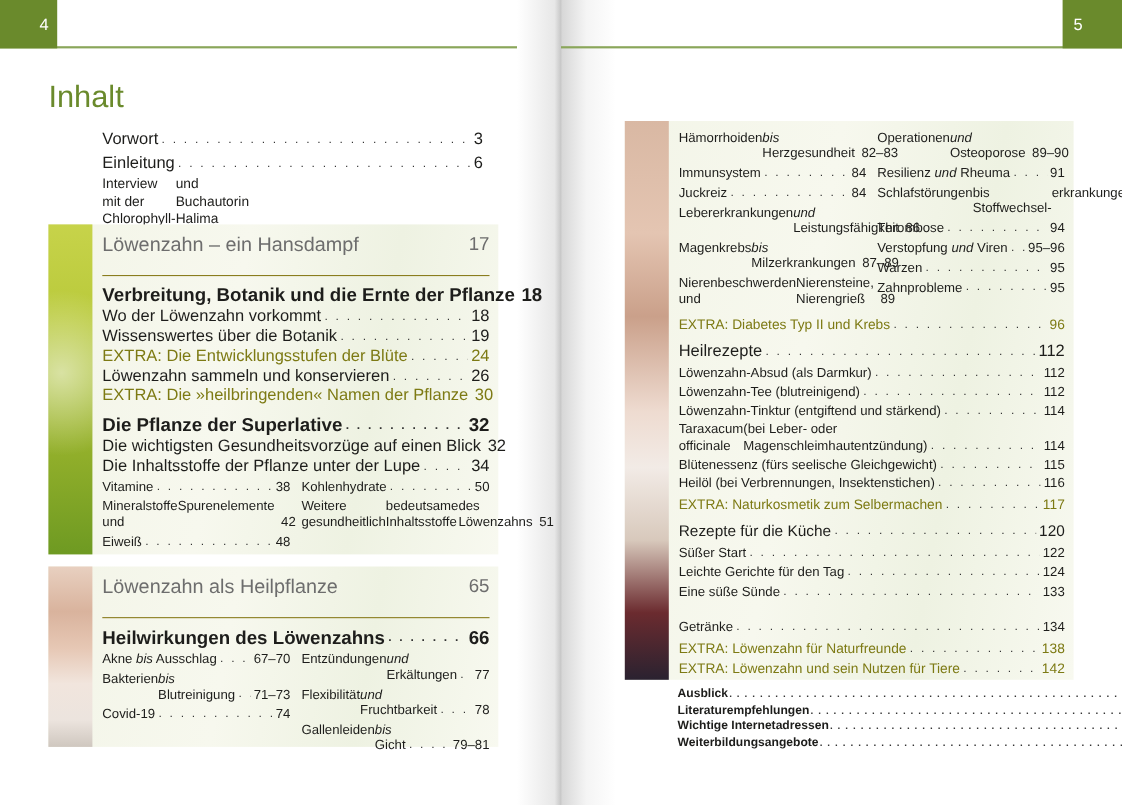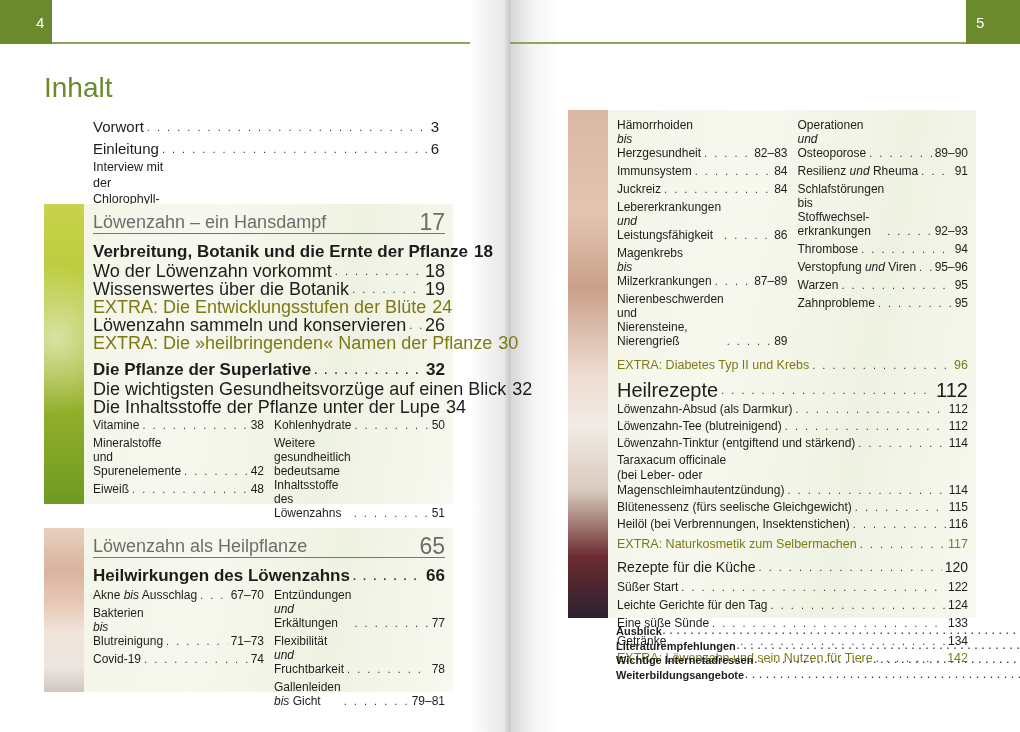--- a/index.html
+++ b/index.html
@@ -6,42 +6,42 @@
 body{width:1020px;height:732px;overflow:hidden;background:#fff;font-family:"Liberation Sans",sans-serif;color:#1d1d1b;position:relative}
 .spread{position:absolute;inset:0;background:#fff}
 .gutter{position:absolute;left:470px;top:0;width:90px;height:732px;
  background:linear-gradient(to right,rgba(255,255,255,0) 0%,rgba(225,225,225,.8) 38%,#c9c9c9 44%,#d8d8d8 46%,rgba(240,240,240,.7) 70%,rgba(255,255,255,0) 100%)}
 .toprule{position:absolute;top:42px;height:2px;background:#8aa65a}
 .pnum{position:absolute;top:0;height:44px;width:52px;background:#6a8a2c;color:#fff;font-size:15px;display:flex;align-items:center}
 .pnum.left{left:0;padding-left:36px}
 .pnum.right{right:0;width:54px;padding-left:10px}
 .title{position:absolute;left:44px;top:72px;font-size:28px;color:#6a8a2c;font-weight:normal}
 .front{position:absolute;left:93px;top:117px;width:346px}
-.row{display:flex;align-items:flex-end;white-space:nowrap;font-size:18px;line-height:18px}
+.row{display:flex;align-items:flex-end;white-space:nowrap;font-size:15px;line-height:18px}
 .row .lbl{flex:0 0 auto}
 .row .dots{flex:1 1 auto;overflow:hidden;color:#333;margin:0 3px;letter-spacing:2px;font-size:11px}
 .row .dots::before{content:". . . . . . . . . . . . . . . . . . . . . . . . . . . . . . . . . . . . . . . . . . . . . . . . . . . . . . . . . . . . . . . . . . . . . . . . . . . ."}
 .row .pg{flex:0 0 auto}
 .row.h1{font-size:15px;line-height:20px;font-weight:normal}
 .row.h2{font-size:17px;line-height:20px;font-weight:bold}
 .row.extra{color:#7d7a14}
 .row.multi{align-items:flex-end}
-.ml{display:flex;flex-direction:column;white-space:normal}
+.ml{display:flex;white-space:normal}
 .box{position:absolute;background:linear-gradient(100deg,#f3f5e8 0%,#f7f8ee 40%,#eef2e2 70%,#f8f9f0 100%)}
 .box1{left:44px;top:204px;width:409px;height:300px}
-.box2{left:44px;top:528px;width:409px;height:164px}
+.box2{left:44px;top:515px;width:409px;height:164px}
 .box3{left:568px;top:110px;width:408px;height:508px}
 .strip{position:absolute;left:0;top:0;bottom:0;width:40px}
 .strip.green{background:linear-gradient(180deg,#c7d34a 0%,#b8c93a 30%,#9cb52d 60%,#6e9a22 100%)}
 .strip.green::after{content:"";position:absolute;inset:0;background:radial-gradient(circle at 30% 45%,rgba(255,255,255,.55) 0,rgba(255,255,255,0) 45%)}
 .strip.face{background:linear-gradient(180deg,#e8d0c0 0%,#d9b39d 25%,#e6c7b4 45%,#f1e5dd 65%,#ece4de 85%,#cfc7bf 100%)}
 .strip.face2{background:linear-gradient(180deg,#d9b8a3 0%,#e4c5b2 20%,#caa08a 35%,#eedbd0 52%,#f2ebe6 62%,#d8c9bc 75%,#6b2b2f 88%,#2a2230 100%)}
 .boxin{position:absolute;left:49px;right:8px}
-.sechead{display:flex;justify-content:space-between;color:#6d6d6d;font-size:18px;line-height:20px;border-bottom:1.5px solid #8a7d1e;padding-bottom:1px}
-.sechead .num{font-size:23px}
+.sechead{display:flex;justify-content:space-between;color:#6d6d6d;font-size:18px;line-height:20px;border-bottom:1.5px solid #8a7d1e;padding-bottom:18px}
+.sechead .num{font-size:17px}
 .cols{display:flex;gap:10px}
 .cols .col{flex:1 1 0;min-width:0}
 .cols .row{font-size:12px;line-height:14px}
 .cols .item{margin-bottom:4px}
 .smallrow{font-size:12px;line-height:15px}
 .back{position:absolute;left:616px;top:624px;width:354px;display:flex;gap:10px}
 .back .col{flex:1 1 0}
 .back .row{font-size:11px;line-height:14.5px;font-weight:bold}
 .back .row .dots{margin:0 1px;letter-spacing:1px;font-size:9px}
 i.em{}
@@ -331,21 +331,21 @@
               <span class="pg">95</span>
             </div>
         </div>
       </div>
       <div style="margin-top:4px">
         <div class="row extra" style="font-size:12.5px;margin-bottom:6px">
             <span class="lbl">EXTRA: Diabetes Typ II und Krebs</span>
             <span class="dots"></span>
             <span class="pg">96</span>
           </div>
-        <div class="row h1" style="font-weight:normal;font-size:20px">
+        <div class="row h1" style="font-weight:normal;font-size:15px">
             <span class="lbl">Heilrezepte</span>
             <span class="dots"></span>
             <span class="pg">112</span>
           </div>
         <div class="row smallrow" style="margin-top:2px">
             <span class="lbl">Löwenzahn-Absud (als Darmkur)</span>
             <span class="dots"></span>
             <span class="pg">112</span>
           </div>
         <div class="row smallrow" style="margin-top:2px">
@@ -394,24 +394,29 @@
         <div class="row smallrow" style="margin-top:3px">
             <span class="lbl">Leichte Gerichte für den Tag</span>
             <span class="dots"></span>
             <span class="pg">124</span>
           </div>
         <div class="row smallrow" style="margin-top:3px">
             <span class="lbl">Eine süße Sünde</span>
             <span class="dots"></span>
             <span class="pg">133</span>
           </div>
-        <div class="row smallrow" style="margin-top:3px">
+        <div class="row smallrow" style="margin-top:17px">
             <span class="lbl">Getränke</span>
             <span class="dots"></span>
             <span class="pg">134</span>
+          </div>
+        <div class="row extra" style="font-size:12.5px;margin-top:3px">
+            <span class="lbl">EXTRA: Löwenzahn für Naturfreunde</span>
+            <span class="dots"></span>
+            <span class="pg">138</span>
           </div>
         <div class="row extra" style="font-size:12.5px">
             <span class="lbl">EXTRA: Löwenzahn und sein Nutzen für Tiere</span>
             <span class="dots"></span>
             <span class="pg">142</span>
           </div>
       </div>
     </div>
   </div>
 

